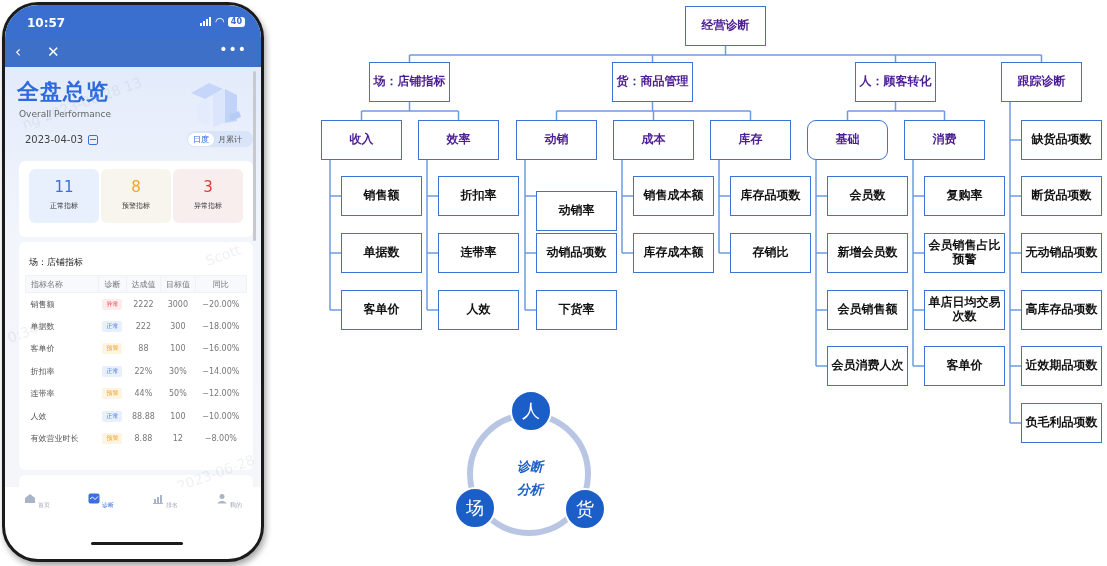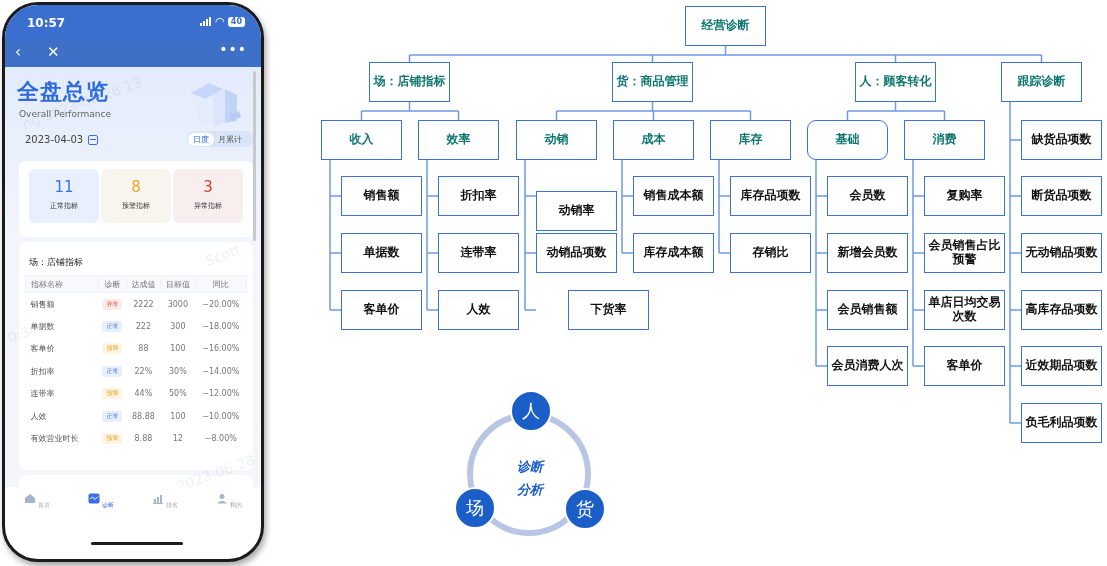--- a/index.html
+++ b/index.html
@@ -89,21 +89,21 @@
   .tab.active { color: #3b6fe0; }
   .home-ind { position: absolute; left: 86px; bottom: 14px; width: 92px; height: 3px; background: #1b1b1b; border-radius: 2px; }
 
   
   .tree { position: absolute; left: 0; top: 0; width: 1107px; height: 566px; }
   .node {
     position: absolute; border: 1.5px solid #3d74d4; background: #fff;
     display: flex; align-items: center; justify-content: center; text-align: center;
     font-weight: bold; line-height: 1.15;
   }
-  .node.l0, .node.l1, .node.l2 { color: #0f766e; font-size: 12px; }
+  .node.l0, .node.l1, .node.l2 { color: #4c1d95; font-size: 12px; }
   .node.l3 { color: #111; font-size: 12px; }
   .tree svg line { stroke: #6b9be3; stroke-width: 1.5; }
 
   
   .cycle { position: absolute; left: 440px; top: 385px; width: 180px; height: 165px; }
   .cycle .ring { position: absolute; left: 27px; top: 27px; width: 124px; height: 124px; border: 6px solid #b9c6e3; border-radius: 50%; }
   .cycle .bubble {
     position: absolute; width: 42px; height: 42px; border-radius: 50%; background: #1c5ec7; color: #fff;
     display: flex; align-items: center; justify-content: center; font-size: 18px; border: 2px solid #fff;
   }
@@ -341,21 +341,21 @@
     <div class="node l3" style="left: 341px; top: 233px; width: 81px; height: 40px;">单据数</div>
     <div class="node l3" style="left: 341px; top: 290px; width: 81px; height: 40px;">客单价</div>
     <div class="node l2" style="left: 418px; top: 120px; width: 81px; height: 40px;">效率</div>
     <div class="node l3" style="left: 438px; top: 176px; width: 81px; height: 40px;">折扣率</div>
     <div class="node l3" style="left: 438px; top: 233px; width: 81px; height: 40px;">连带率</div>
     <div class="node l3" style="left: 438px; top: 290px; width: 81px; height: 40px;">人效</div>
     <div class="node l1" style="left: 612px; top: 62px; width: 81px; height: 40px;">货：商品管理</div>
     <div class="node l2" style="left: 516px; top: 120px; width: 81px; height: 40px;">动销</div>
     <div class="node l3" style="left: 536px; top: 176px; width: 81px; height: 40px; margin-top: 15px;">动销率</div>
     <div class="node l3" style="left: 536px; top: 233px; width: 81px; height: 40px;">动销品项数</div>
-    <div class="node l3" style="left: 536px; top: 290px; width: 81px; height: 40px; margin-left: 32px;">下货率</div>
+    <div class="node l3" style="left: 536px; top: 290px; width: 81px; height: 40px;">下货率</div>
     <div class="node l2" style="left: 613px; top: 120px; width: 81px; height: 40px;">成本</div>
     <div class="node l3" style="left: 633px; top: 176px; width: 81px; height: 40px;">销售成本额</div>
     <div class="node l3" style="left: 633px; top: 233px; width: 81px; height: 40px;">库存成本额</div>
     <div class="node l2" style="left: 710px; top: 120px; width: 81px; height: 40px;">库存</div>
     <div class="node l3" style="left: 730px; top: 176px; width: 81px; height: 40px;">库存品项数</div>
     <div class="node l3" style="left: 730px; top: 233px; width: 81px; height: 40px;">存销比</div>
     <div class="node l1" style="left: 855px; top: 62px; width: 81px; height: 40px;">人：顾客转化</div>
     <div class="node l2" style="left: 807px; top: 120px; width: 81px; height: 40px; border-radius: 9px;">基础</div>
     <div class="node l3" style="left: 827px; top: 176px; width: 81px; height: 40px;">会员数</div>
     <div class="node l3" style="left: 827px; top: 233px; width: 81px; height: 40px;">新增会员数</div>

